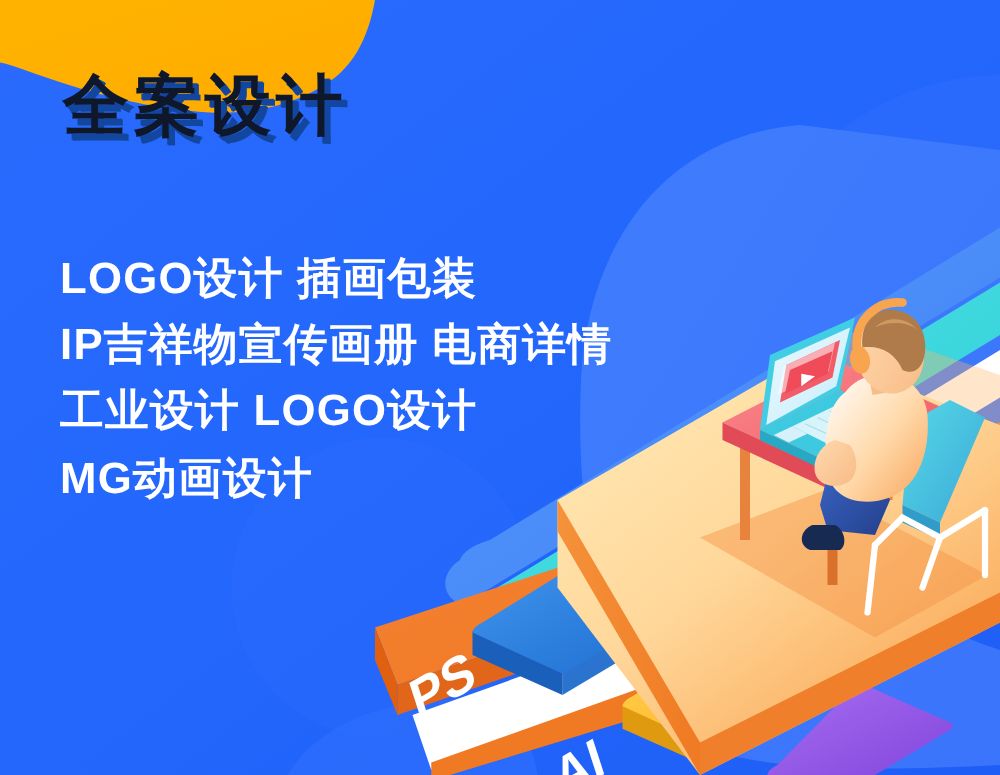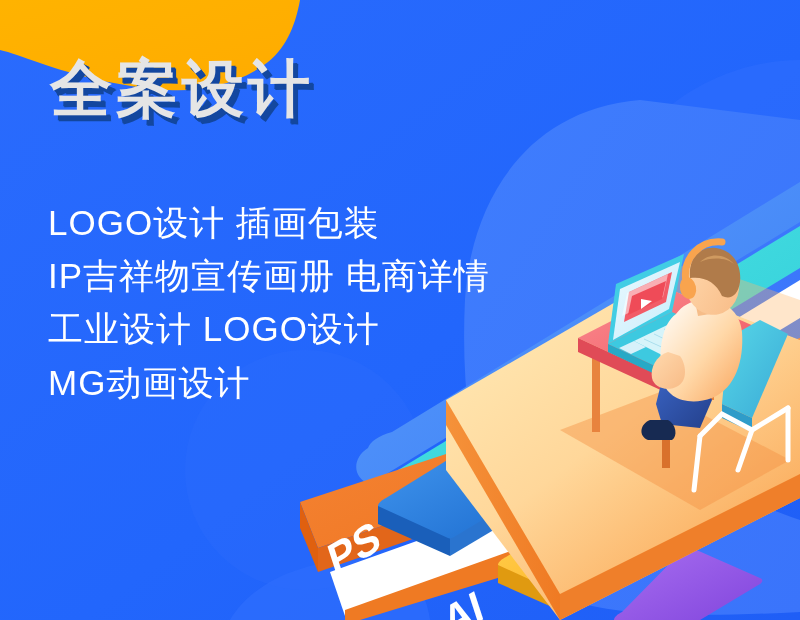--- a/index.html
+++ b/index.html
@@ -30,44 +30,44 @@
 
   
   .title-block {
     position: absolute;
     left: 50px;
     top: 58px;
     z-index: 6;
   }
   .poster-title {
     margin: 0;
-    font-size: 62px;
+    font-size: 53px;
     line-height: 1.0;
     font-weight: bold;
-    color: #e5e5e5;
+    color: #0f172a;
     letter-spacing: 4px;
     text-shadow:
       4px 5px 0 #13479f,
       5px 6px 0 #13479f;
     white-space: nowrap;
   }
 
   
   .services {
     position: absolute;
     left: 48px;
     top: 196px;
     z-index: 6;
     width: 520px;
   }
   .service-line {
     color: #ffffff;
     font-size: 35px;
     line-height: 1.52;
-    font-weight: normal;
+    font-weight: bold;
     letter-spacing: 1px;
     white-space: nowrap;
   }
 
   
   .illustration {
     position: absolute;
     left: 0;
     top: 0;
     width: 800px;

